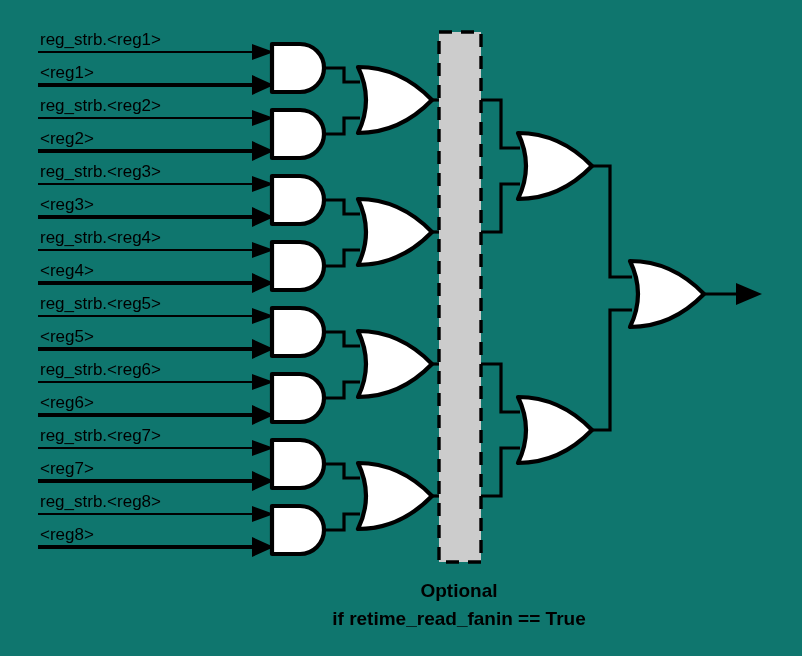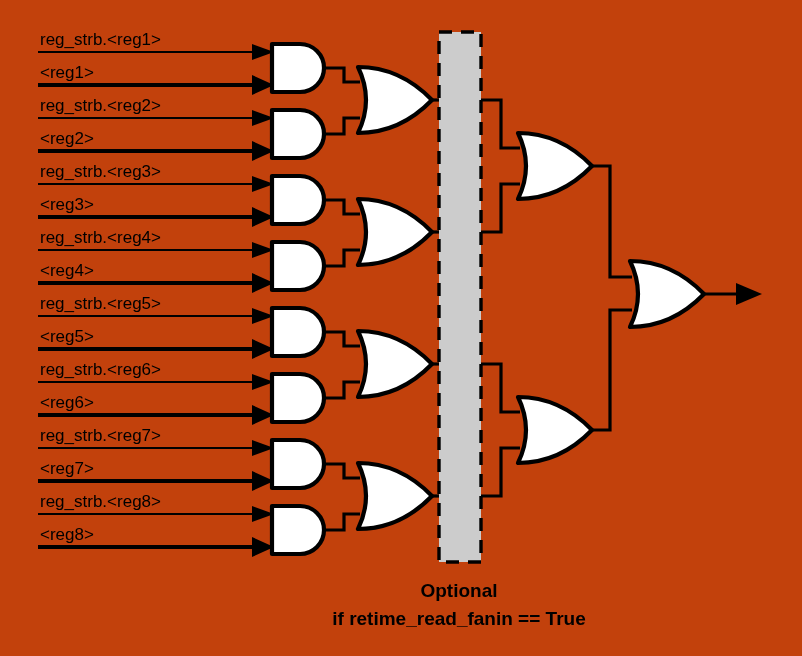--- a/index.html
+++ b/index.html
@@ -1,19 +1,19 @@
 <!DOCTYPE html>
 <html><head>
 <meta charset="utf-8">
 <style>
   html,body{margin:0;padding:0;background:#ffffff;}
   #root{
     position:relative;
     width:802px;height:656px;
-    background:#c2410c;
+    background:#0f766e;
     font-family:"Liberation Sans", sans-serif;
     overflow:hidden;
   }
   #diagram{position:absolute;left:0;top:0;width:802px;height:656px;}
   .lbl{
     font-family:"Liberation Sans", sans-serif;
     font-size:17px;
     fill:#000000;
     dominant-baseline:alphabetic;
   }

